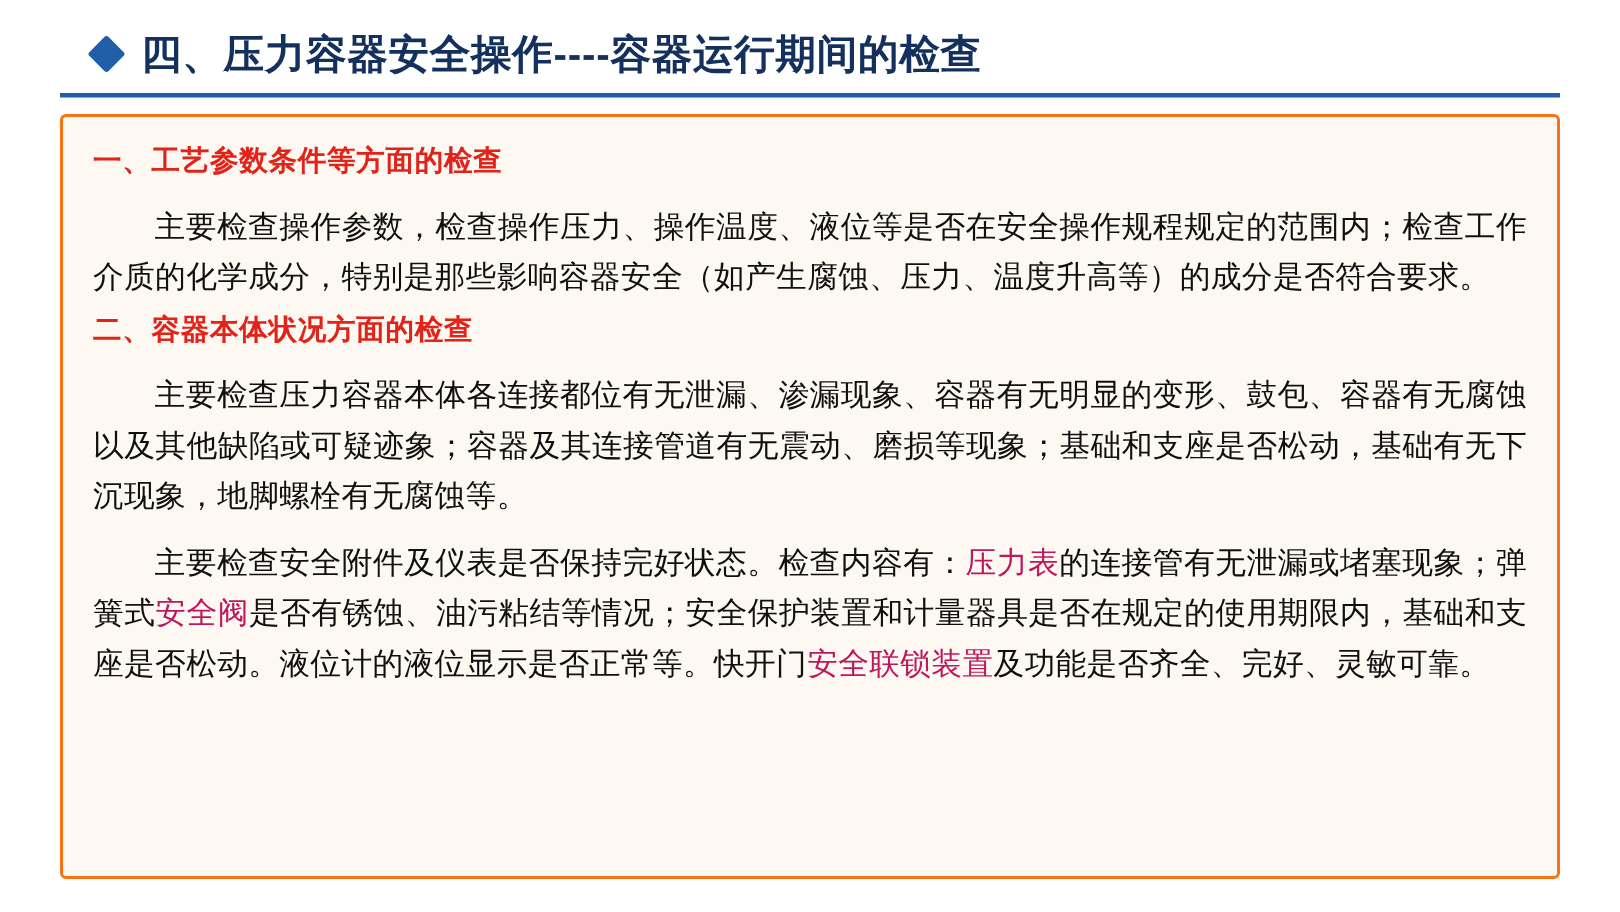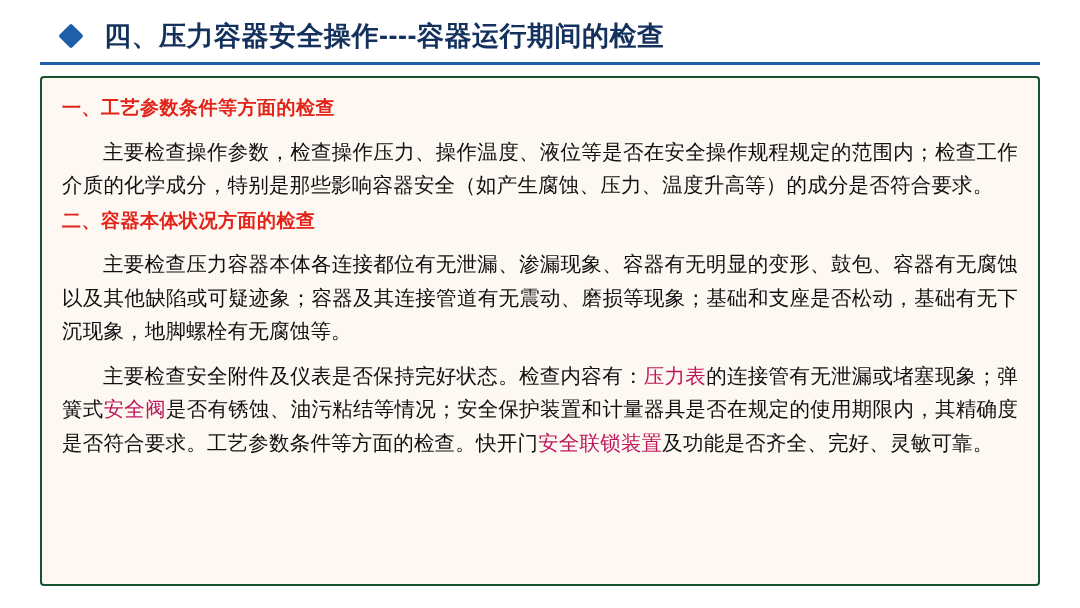--- a/index.html
+++ b/index.html
@@ -20,21 +20,21 @@
     box-sizing: border-box;
     background: #ffffff;
   }
   
   .title-row {
     position: absolute;
     left: 62px;
     top: 18px;
     display: flex;
     align-items: center;
-    gap: 24px;
+    gap: 14px;
   }
   .title-bullet {
     width: 18px;
     height: 18px;
     background: #1f5fa9;
     transform: rotate(45deg);
     border-radius: 2px;
     flex: 0 0 auto;
   }
   .title-text {
@@ -53,21 +53,21 @@
     background: #1f5fa9;
   }
   
   .body-box {
     position: absolute;
     left: 40px;
     top: 76px;
     width: 1000px;
     height: 510px;
     box-sizing: border-box;
-    border: 2px solid #14532d;
+    border: 2px solid #f97316;
     border-radius: 4px;
     background: #fdf8f2;
     padding: 14px 20px 10px 20px;
   }
   .sec-head {
     color: #e2231a;
     font-size: 19px;
     font-weight: bold;
     line-height: 1.5;
     margin: 0 0 2px 0;
@@ -98,16 +98,16 @@
   <div class="title-rule"></div>
 
   <div class="body-box">
 
     <p class="sec-head first">一、工艺参数条件等方面的检查</p>
     <p class="sec-body"><span>主要检查操作参数，检查操作压力、操作温度、液位等是否在安全操作规程规定的范围内；检查工作介质的化学成分，特别是那些影响容器安全（如产生腐蚀、压力、温度升高等）的成分是否符合要求。</span></p>
 
     <p class="sec-head">二、容器本体状况方面的检查</p>
     <p class="sec-body"><span>主要检查压力容器本体各连接都位有无泄漏、渗漏现象、容器有无明显的变形、鼓包、容器有无腐蚀以及其他缺陷或可疑迹象；容器及其连接管道有无震动、磨损等现象；基础和支座是否松动，基础有无下沉现象，地脚螺栓有无腐蚀等。</span></p>
 
-    <p class="sec-body"><span>主要检查安全附件及仪表是否保持完好状态。检查内容有：</span><span class="hl-blue">压力表</span><span>的连接管有无泄漏或堵塞现象；弹簧式</span><span class="hl-red">安全阀</span><span>是否有锈蚀、油污粘结等情况；安全保护装置和计量器具是否在规定的使用期限内，其精确度是否符合要求。工艺参数条件等方面的检查。快开门</span><span class="hl-red">安全联锁装置</span><span>及功能是否齐全、完好、灵敏可靠。</span></p>
+    <p class="sec-body"><span>主要检查安全附件及仪表是否保持完好状态。检查内容有：</span><span class="hl-blue">压力表</span><span>的连接管有无泄漏或堵塞现象；弹簧式</span><span class="hl-red">安全阀</span><span>是否有锈蚀、油污粘结等情况；安全保护装置和计量器具是否在规定的使用期限内，基础和支座是否松动。液位计的液位显示是否正常等。快开门</span><span class="hl-red">安全联锁装置</span><span>及功能是否齐全、完好、灵敏可靠。</span></p>
 
   </div>
 </div>
 
 </body></html>

